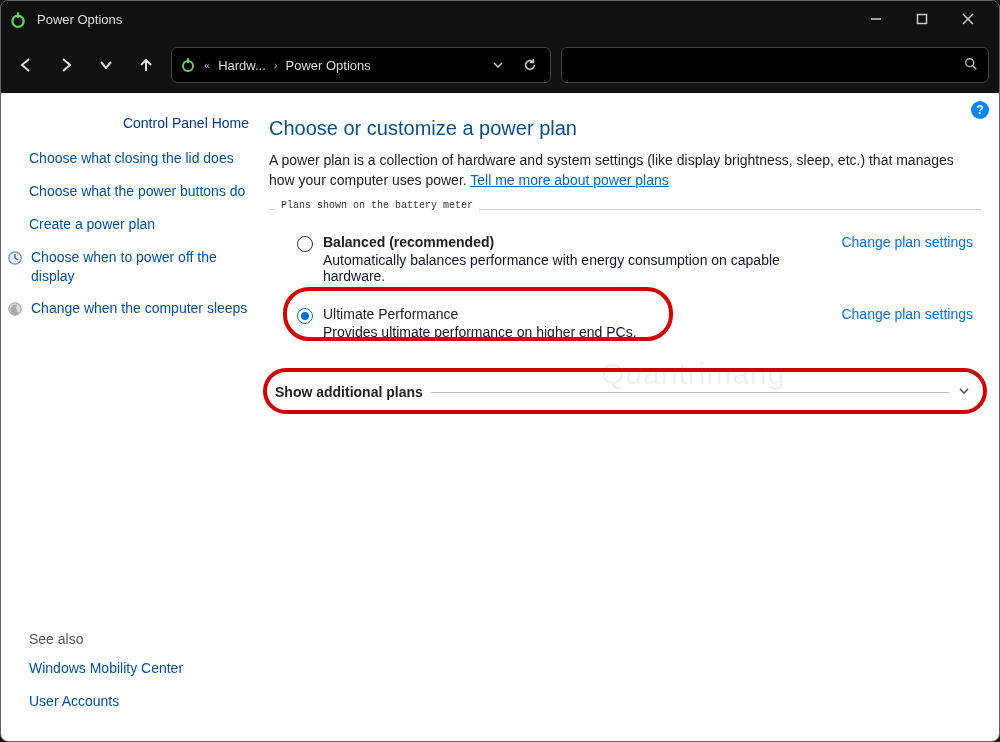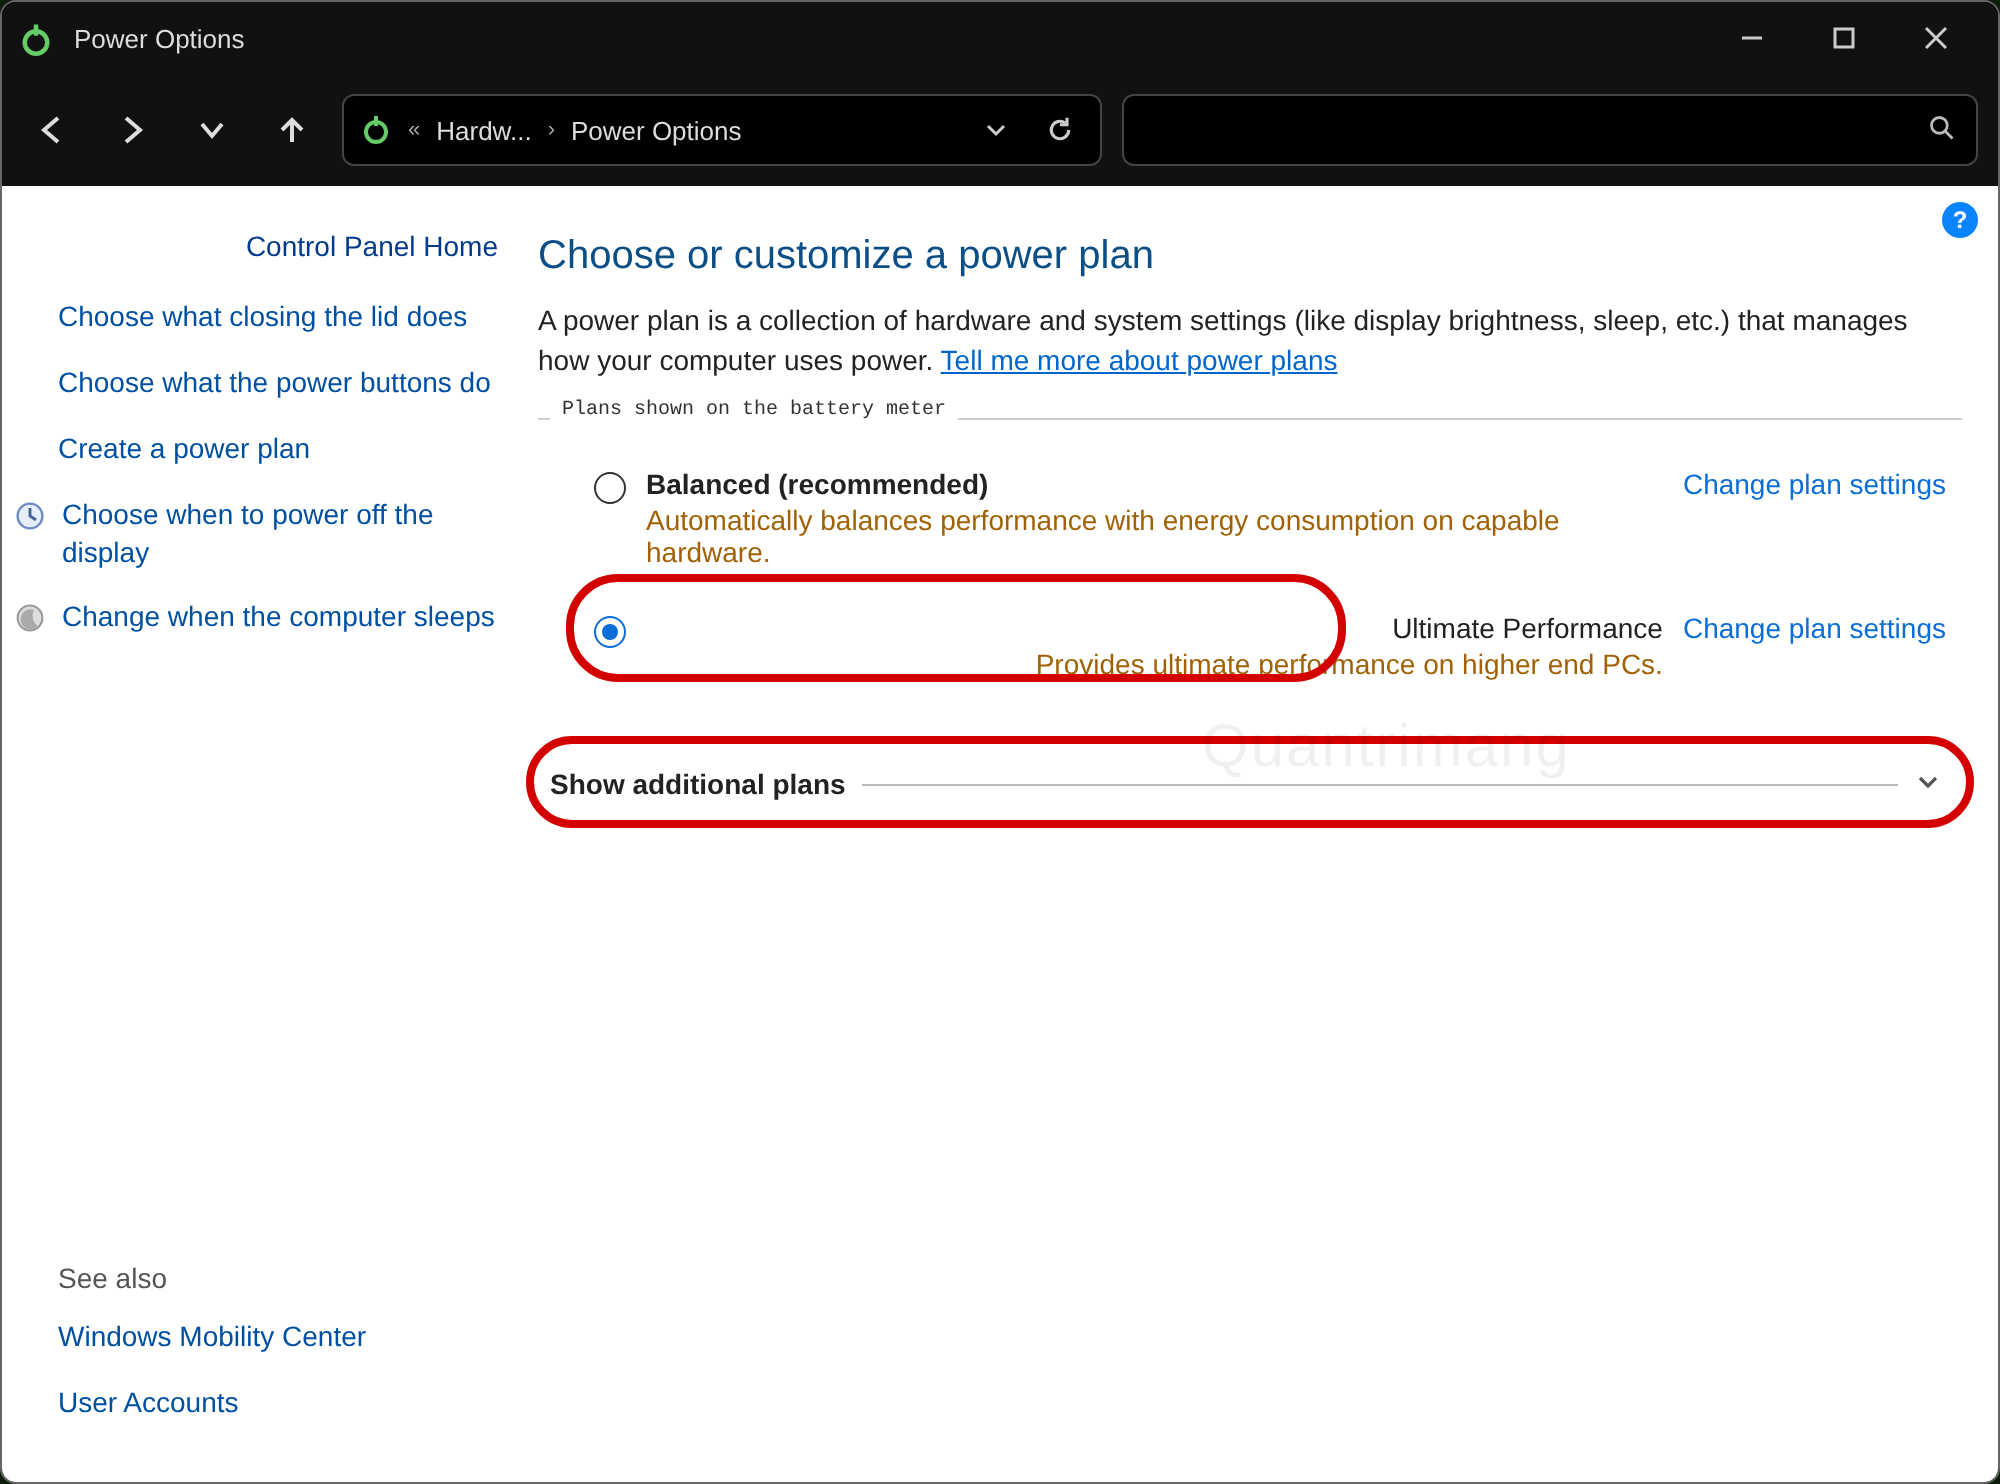--- a/index.html
+++ b/index.html
@@ -36,21 +36,21 @@
   .fieldset { margin-top: 18px; position: relative; }
   .fieldset .legend { position: absolute; top: -9px; left: 6px; background: #fff; padding: 0 6px; font-size: 10px; color: #333; font-family: Liberation Mono, monospace; }
   .fieldset .box { border-top: 1px solid #ccc; padding: 20px 4px 8px 4px; }
   .plan { display: flex; align-items: flex-start; padding: 4px 4px 8px 24px; gap: 10px; position: relative; }
   .plan .radio { width: 16px; height: 16px; border: 1.5px solid #333; border-radius: 50%; margin-top: 2px; flex: 0 0 16px; display: flex; align-items: center; justify-content: center; }
   .plan .radio.selected { border-color: #0a6dd8; }
   .plan .radio.selected::after { content: ""; width: 8px; height: 8px; background: #0a6dd8; border-radius: 50%; }
   .plan .plan-body { flex: 1; }
   .plan .plan-name { font-size: 14px; }
   .plan .plan-name.bold { font-weight: 600; }
-  .plan .plan-desc { font-size: 14px; color: #a16207; margin-top: 2px; }
+  .plan .plan-desc { font-size: 14px; color: #0f172a; margin-top: 2px; }
   .plan .change-link { color: #0a6dd8; font-size: 14px; white-space: nowrap; cursor: pointer; }
   .highlight1 { position: absolute; border: 4px solid #d40000; border-radius: 26px; pointer-events: none; }
   .expand-row { margin-top: 22px; padding: 6px 10px 6px 6px; display: flex; align-items: center; position: relative; font-weight: bold; }
   .expand-row .line { flex: 1; border-top: 1px solid #bbb; margin: 0 8px; }
   .expand-row .caret { color: #555; font-size: 14px; }
   .watermark { position: absolute; top: 264px; left: 340px; font-size: 30px; color: rgba(0,0,0,0.06); font-weight: 300; letter-spacing: 1px; pointer-events: none; }
   .cp-icon { display: inline-block; }
 </style>
 </head>
 <body>
@@ -178,21 +178,21 @@
 
           <div class="plan">
             <span class="radio"></span>
             <div class="plan-body">
               <div class="plan-name bold">Balanced (recommended)</div>
               <div class="plan-desc">Automatically balances performance with energy consumption on capable hardware.</div>
             </div>
             <span class="change-link">Change plan settings</span>
           </div>
 
-          <div class="plan" style="margin-top:10px;text-align:right;">
+          <div class="plan" style="margin-top:10px;">
             <span class="radio selected"></span>
             <div class="plan-body">
               <div class="plan-name">Ultimate Performance</div>
               <div class="plan-desc">Provides ultimate performance on higher end PCs.</div>
             </div>
             <span class="change-link">Change plan settings</span>
           </div>
 
           <div class="highlight1" style="left:14px; top:78px; width:390px; height:54px;"></div>
         </div>

